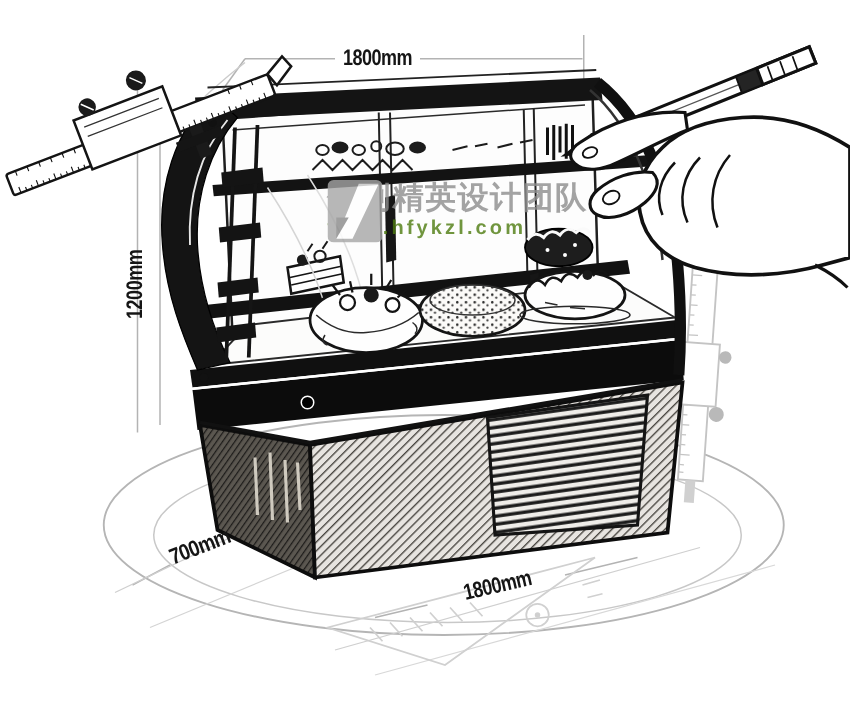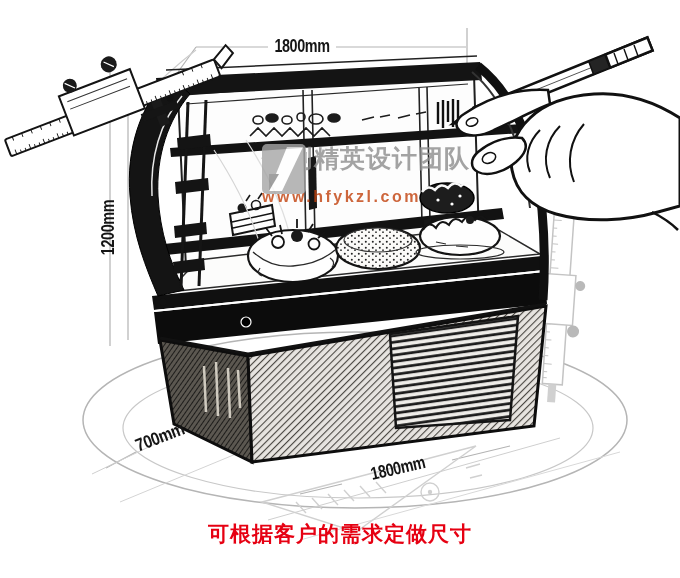--- a/index.html
+++ b/index.html
@@ -18,21 +18,21 @@
   .dim-left{left:69px;top:217px;width:78px;transform:rotate(-90deg) scaleX(.8);}
   .dim-700{left:127px;top:427px;width:66px;transform:rotate(-21deg) scaleX(.85);}
   .dim-b1800{left:354px;top:458px;width:88px;transform:rotate(-13deg) scaleX(.8);}
   .watermark{
     position:absolute;left:262px;top:144px;display:flex;align-items:flex-start;
     gap:7px;opacity:.8;pointer-events:none;
   }
   .wm-logo{width:44px;height:50px;flex:0 0 auto;}
   .wm-lines{display:flex;flex-direction:column;}
   .wm-brand{font-size:25px;font-weight:bold;color:#8d8d8d;letter-spacing:1px;line-height:28px;text-align:center;}
-  .wm-url{font-size:16px;font-weight:bold;color:#c2410c;letter-spacing:2.5px;line-height:20px;margin-top:15px;}
+  .wm-url{font-size:16px;font-weight:bold;color:#4d7c0f;letter-spacing:2.5px;line-height:20px;margin-top:1px;}
   .caption{
     position:absolute;left:50%;top:520px;transform:translateX(-50%);
     font-size:21px;font-weight:bold;color:#e60012;letter-spacing:1px;white-space:nowrap;
   }
 </style>
 </head>
 <body>
 
 <div class="stage">
 
@@ -264,14 +264,13 @@
       <rect x="0" y="0" width="44" height="50" rx="5" fill="#a6a6a6"></rect>
       <polygon points="25,3 41,3 20,47 7,47" fill="#ffffff"></polygon>
       <polygon points="7,30 17,30 7,47" fill="#8a8a8a"></polygon>
     </svg>
     <div class="wm-lines">
       <div class="wm-brand">优创精英设计团队</div>
       <div class="wm-url">www.hfykzl.com</div>
     </div>
   </div>
 
-  <div class="caption">可根据客户的需求定做尺寸</div>
 </div>
 
 </body></html>

